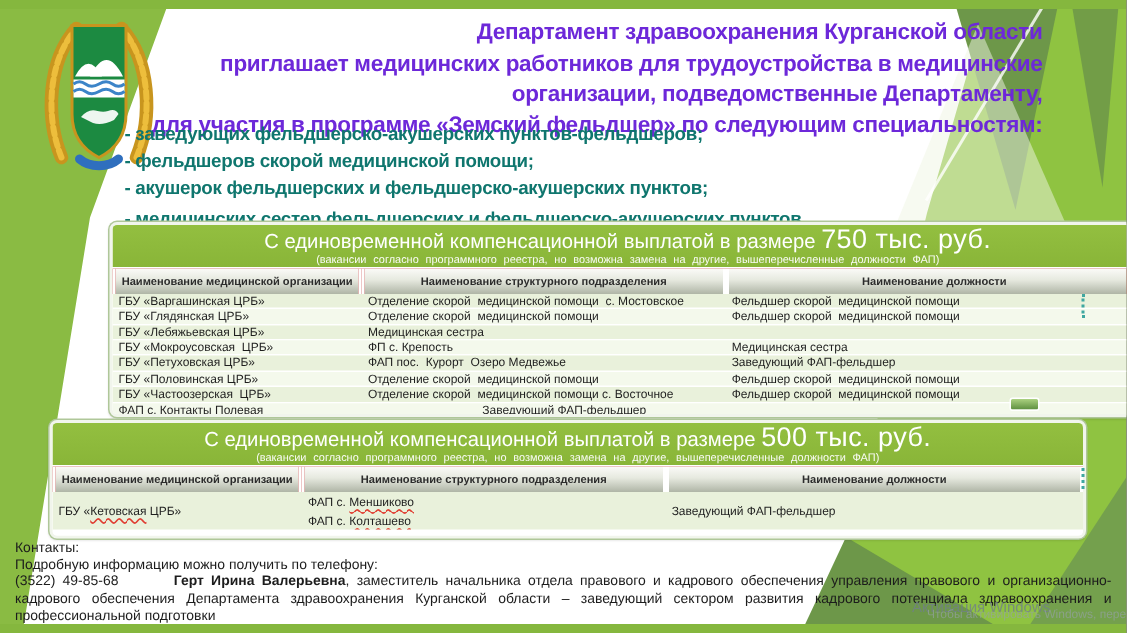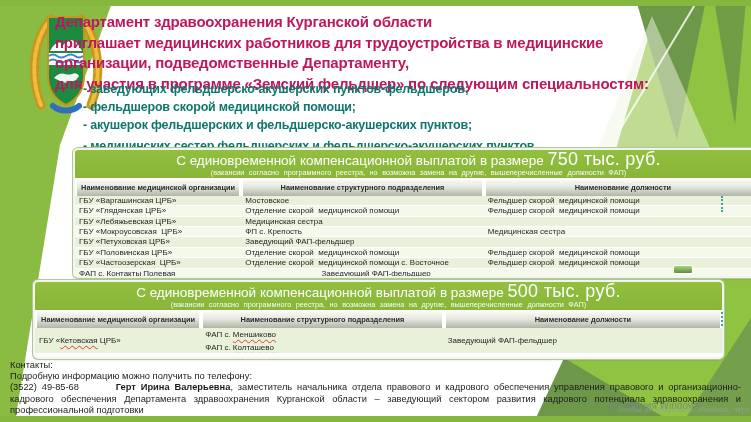--- a/index.html
+++ b/index.html
@@ -22,22 +22,22 @@
     clip-path:polygon(751px 318px,751px 422px,683px 422px);}
   .hairline{position:absolute;left:699px;top:-4px;width:2px;height:160px;background:rgba(255,255,255,.8);
     transform:rotate(31deg);transform-origin:top left;}
   .frame-top{position:absolute;left:0;top:0;width:751px;height:6px;background:#85B73E;z-index:2;}
   .frame-bottom{position:absolute;left:0;top:416px;width:751px;height:6px;background:#85B73E;z-index:7;}
   .frame-left{position:absolute;inset:0;background:#8ABB43;z-index:1;
     clip-path:polygon(0 0,113px 0,60px 145px,15px 422px,0 422px);}
 
   
   .emblem{position:absolute;left:26px;top:8px;width:80px;height:106px;z-index:3;}
-  .title{position:absolute;left:55px;top:12px;width:640px;z-index:4;text-align:left;
-    font-size:15px;font-weight:600;color:#be185d;line-height:20.5px;letter-spacing:-.2px;}
+  .title{position:absolute;left:55px;top:12px;width:640px;z-index:4;text-align:right;
+    font-size:15px;font-weight:600;color:#6d28d9;line-height:20.5px;letter-spacing:-.2px;}
   .bullets{position:absolute;left:83px;top:80px;z-index:4;font-size:12.5px;font-weight:600;
     color:#0f766e;line-height:18.2px;letter-spacing:-.2px;}
   .bullets .b4{margin-top:2px;}
 
   
   .tgroup{position:absolute;left:33px;width:691px;z-index:5;border:2px solid #F1F5EC;
     border-radius:5px;box-shadow:0 0 0 1px #AFC799,0 1px 2px rgba(0,0,0,.18);
     overflow:hidden;background:#fff;box-sizing:border-box;}
   .tg1{top:148px;height:130px;margin-left:40px;}
   .tg2{top:280px;height:79px;}
@@ -137,20 +137,21 @@
       <div class="th c2">Наименование должности</div>
     </div>
     <div class="tbody">
         <div class="trow">
           <div class="tcell c0">
             <span class="seg">ГБУ «</span>
             <span class="seg sq">Варгашинская</span>
             <span class="seg"> ЦРБ»</span>
           </div>
           <div class="tcell c1">
+            <span class="seg">Отделение скорой  медицинской помощи  с. </span>
             <span class="seg sq">Мостовское</span>
           </div>
           <div class="tcell c2">
             <span class="seg">Фельдшер скорой  медицинской помощи</span>
           </div>
         </div>
         <div class="trow">
           <div class="tcell c0">
             <span class="seg">ГБУ «</span>
             <span class="seg sq">Глядянская</span>
@@ -184,20 +185,23 @@
           </div>
           <div class="tcell c2">
             <span class="seg">Медицинская сестра</span>
           </div>
         </div>
         <div class="trow">
           <div class="tcell c0">
             <span class="seg">ГБУ «</span>
             <span class="seg sq">Петуховская</span>
             <span class="seg"> ЦРБ»</span>
+          </div>
+          <div class="tcell c1">
+            <span class="seg">ФАП пос.  Курорт  Озеро Медвежье</span>
           </div>
           <div class="tcell c2">
             <span class="seg">Заведующий ФАП-фельдшер</span>
           </div>
         </div>
         <div class="trow">
           <div class="tcell c0">
             <span class="seg">ГБУ «Половинская ЦРБ»</span>
           </div>
           <div class="tcell c1">

